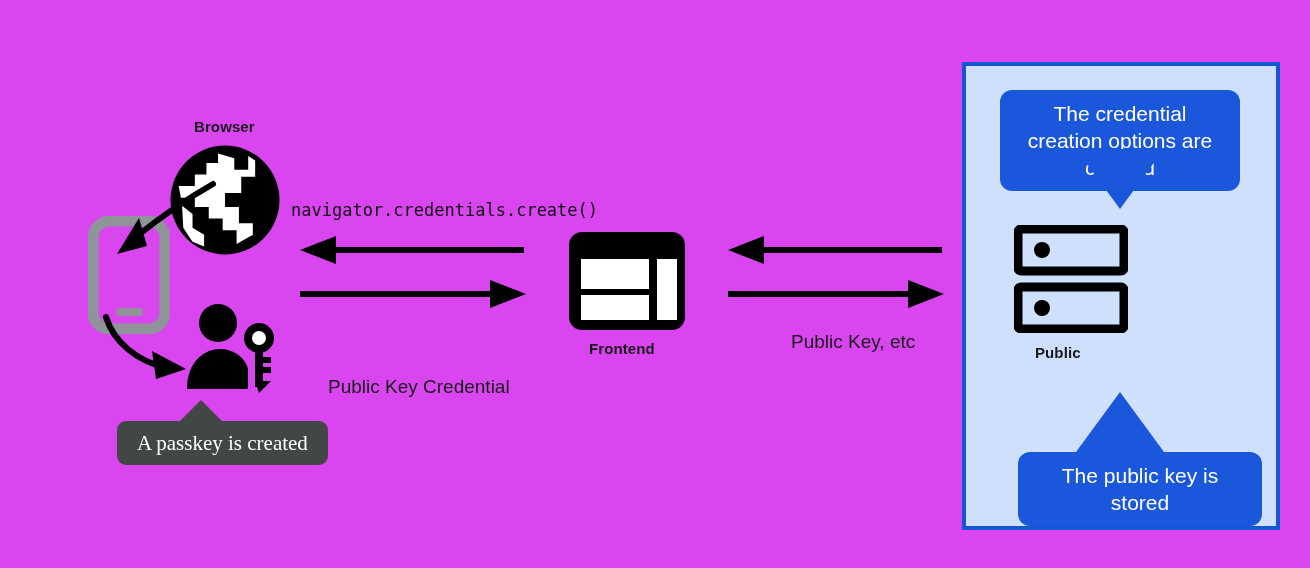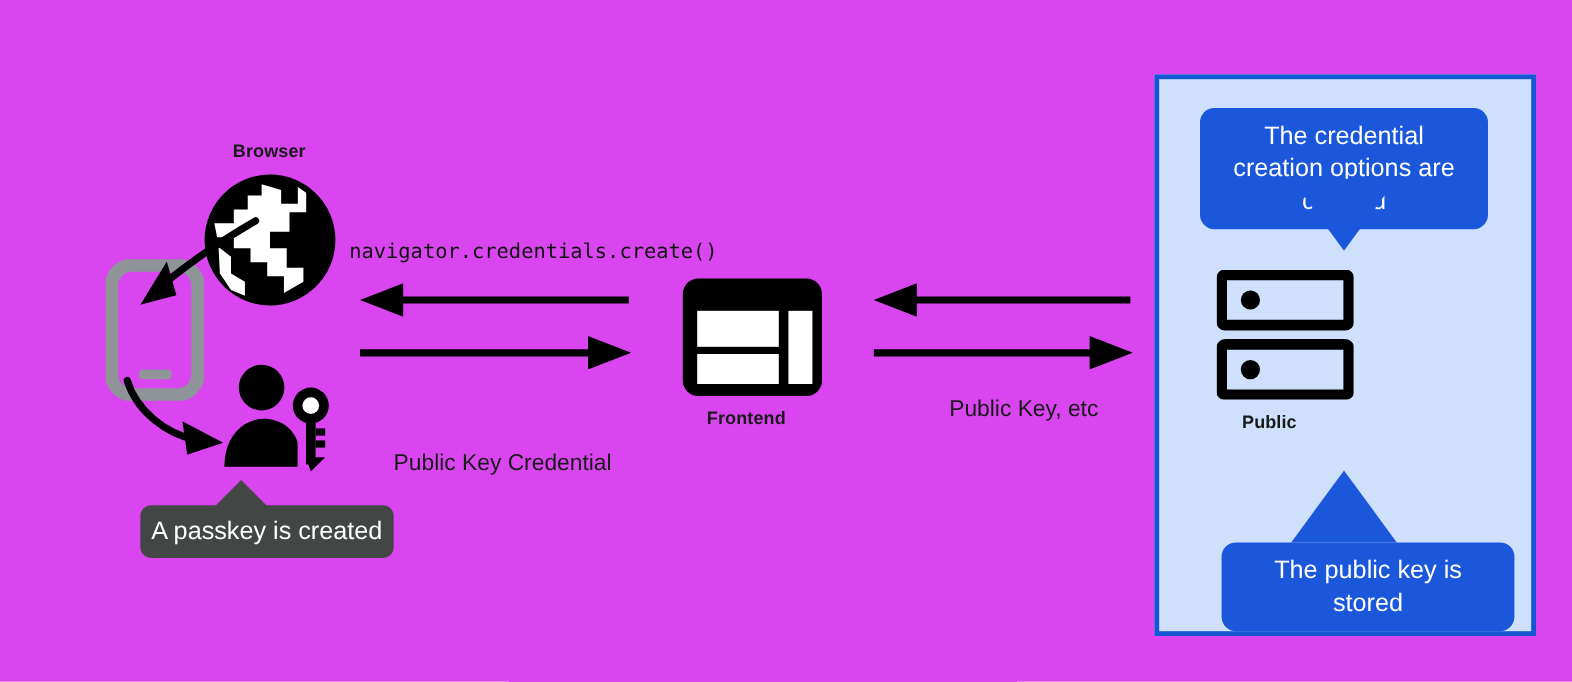--- a/index.html
+++ b/index.html
@@ -80,24 +80,24 @@
     border-bottom: 60px solid #1a57db;
   }
 
   
   .tooltip-dark {
     background: #424644;
     color: #ffffff;
     border-radius: 9px;
     font-size: 21px;
     line-height: 26px;
-    padding: 9px 9px;
+    padding: 9px 20px;
     box-sizing: border-box;
     white-space: nowrap;
-    font-family: Liberation Sans, sans-serif;
+    font-family: Liberation Serif, serif;
   }
   .tooltip-tail-up {
     width: 0; height: 0;
     border-left: 22px solid transparent;
     border-right: 22px solid transparent;
     border-bottom: 22px solid #424644;
   }
 </style>
 </head>
 <body>

